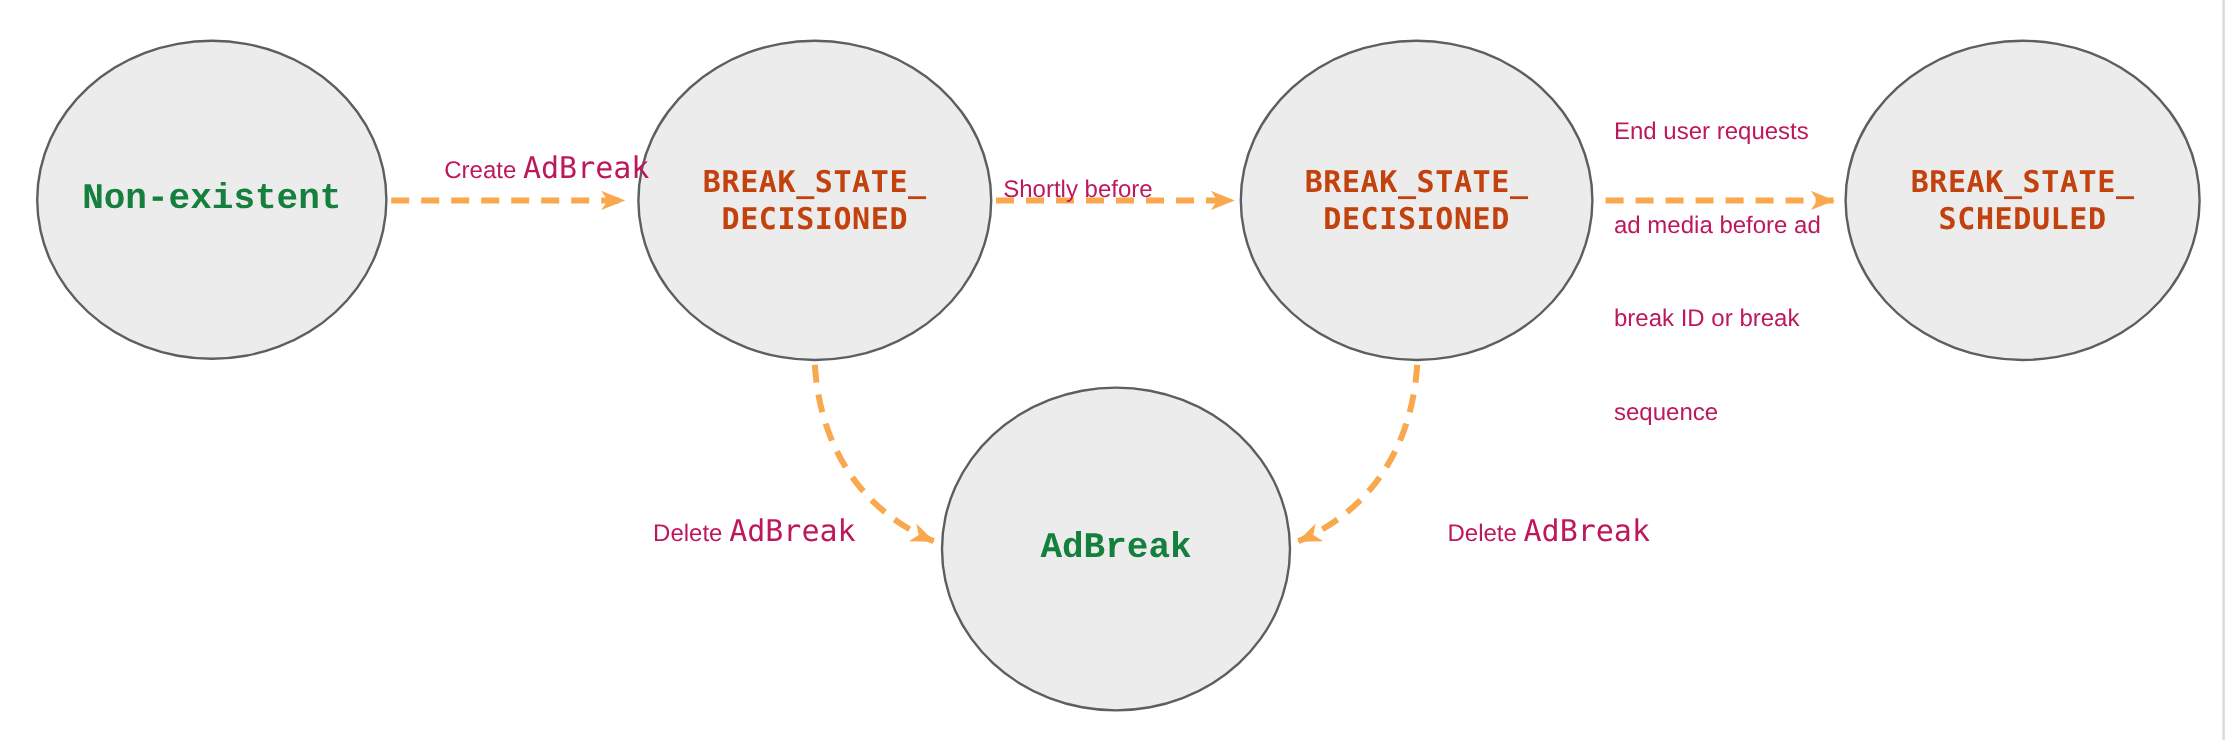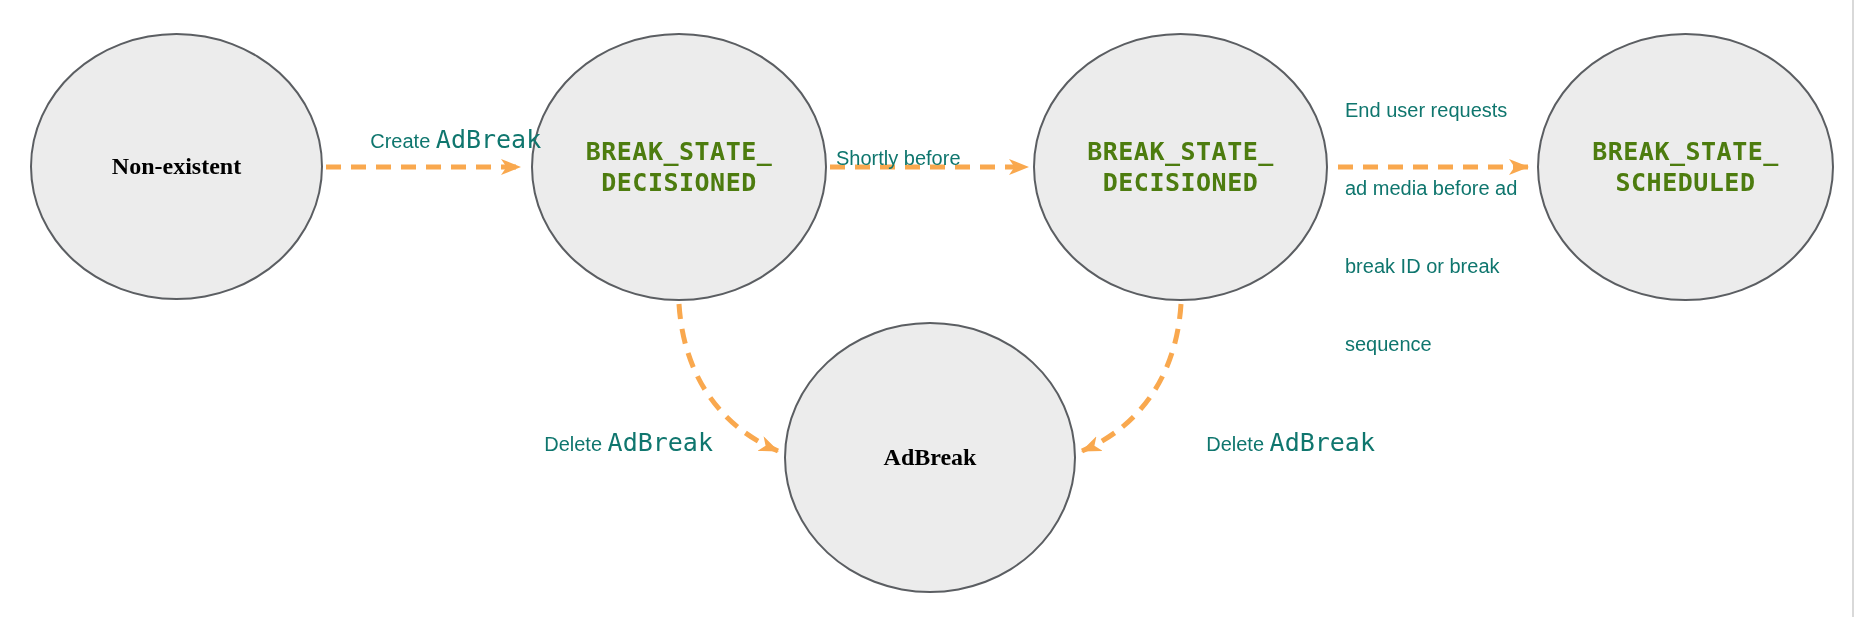--- a/index.html
+++ b/index.html
@@ -30,40 +30,40 @@
     box-sizing: border-box;
     background: #ececec;
     border: 2px solid #5b5e62;
     border-radius: 50%;
     display: flex;
     align-items: center;
     justify-content: center;
     text-align: center;
   }
   .node-label-sans {
-    font-family: Liberation Serif, serif;
+    font-family: Liberation Mono, monospace;
     font-weight: bold;
-    font-size: 24px;
+    font-size: 30px;
     line-height: 31px;
-    color: #000000;
+    color: #15803d;
   }
   .node-label-mono {
     font-family: "DejaVu Sans Mono", "Liberation Mono", monospace;
     font-weight: bold;
     font-size: 25px;
     line-height: 31px;
     letter-spacing: 0.5px;
-    color: #4d7c0f;
+    color: #c2410c;
   }
   .edge-label {
     position: absolute;
     white-space: pre;
     font-size: 20px;
     line-height: 26px;
-    color: #0f766e;
+    color: #be185d;
   }
   .edge-label .code,
   .edge-label .code-line {
     font-family: "DejaVu Sans Mono", "Liberation Mono", monospace;
     font-size: 25px;
   }
   .edge-label.two-line { line-height: 30px; text-align: center; }
   .page-edge-line {
     position: absolute;
     top: 0;

